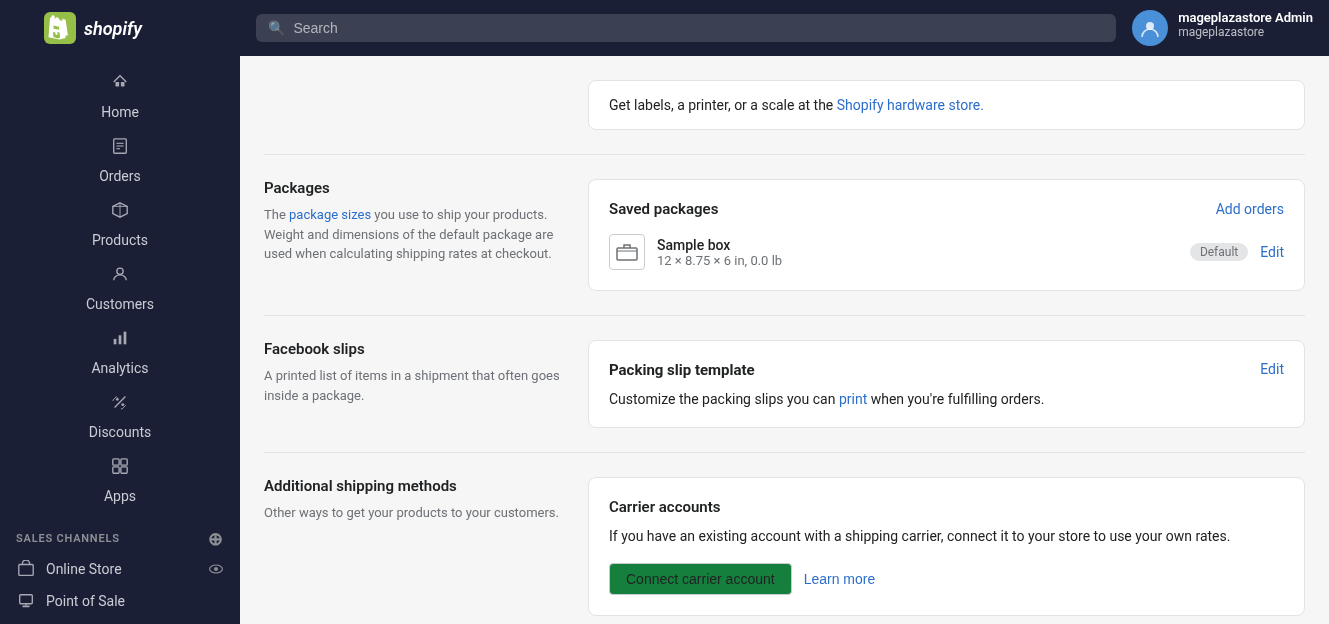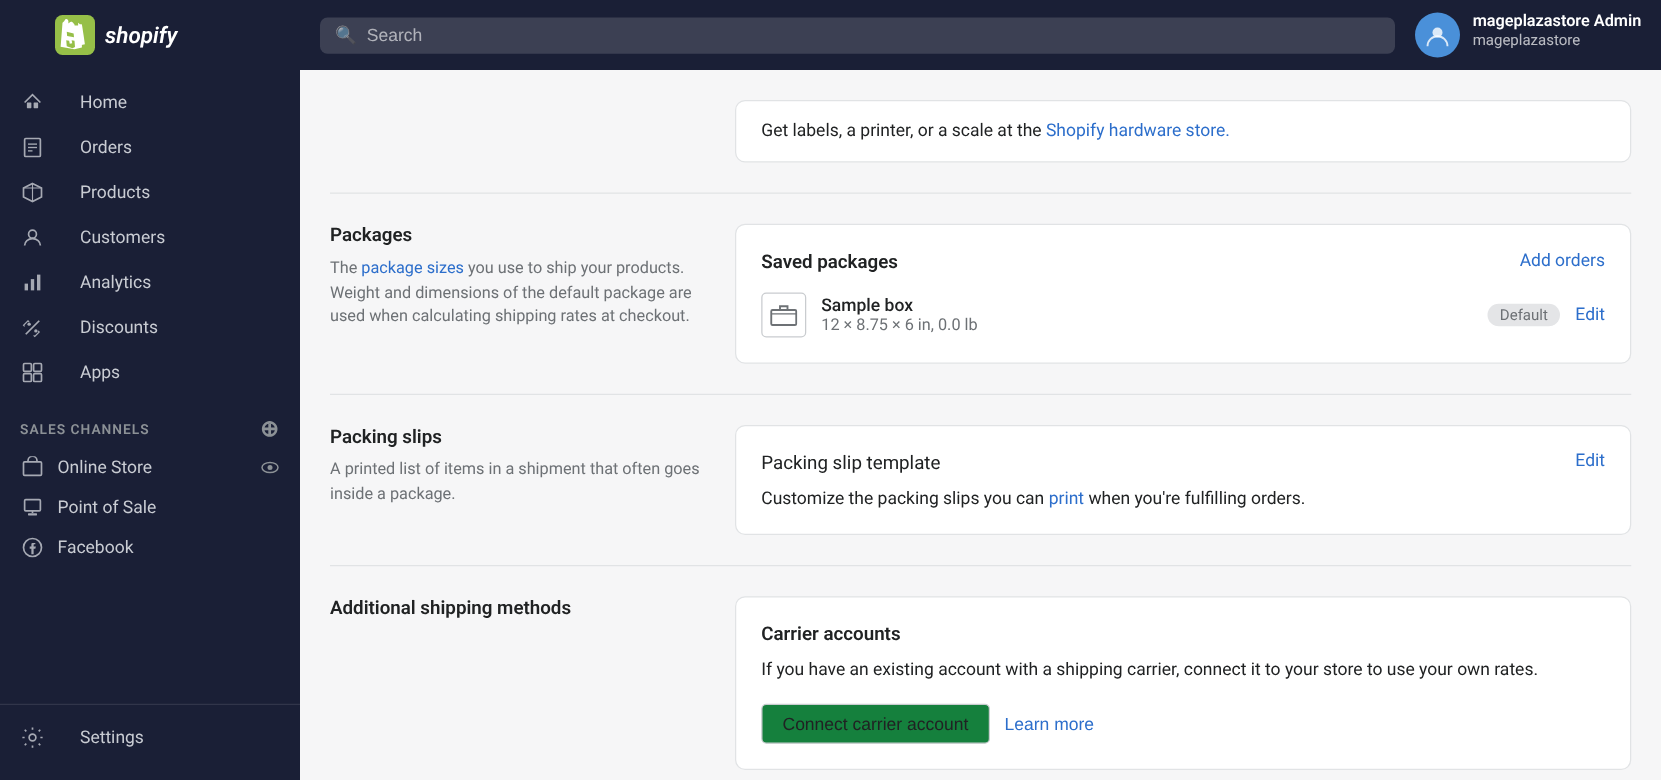--- a/index.html
+++ b/index.html
@@ -38,26 +38,27 @@
       font-weight: 600;
       font-style: italic;
     }
     .sidebar-nav {
       padding: 8px 0;
       flex: 1;
     }
     .nav-item {
       display: flex;
       align-items: center;
-      gap: 28px;
+      gap: 12px;
       padding: 8px 16px;
       color: #c9ccd3;
       font-size: 14px;
       cursor: pointer;
       text-decoration: none;
+      flex-direction: column;
     }
     .nav-icon {
       width: 20px;
       height: 20px;
       display: flex;
       align-items: center;
       justify-content: center;
       opacity: 0.8;
     }
     .section-label {
@@ -248,21 +249,21 @@
 
     
     .packing-slip-header {
       display: flex;
       justify-content: space-between;
       align-items: flex-start;
       margin-bottom: 12px;
     }
     .packing-slip-title {
       font-size: 15px;
-      font-weight: 400;
+      font-weight: 700;
       color: #202223;
     }
     .packing-slip-desc {
       font-size: 14px;
       color: #202223;
     }
     .packing-slip-desc a { color: #2c6ecb; text-decoration: none; }
 
     
     .carrier-title {
@@ -527,37 +528,38 @@
           <div class="package-dims">12 × 8.75 × 6 in, 0.0 lb</div>
         </div>
         <span class="default-badge">Default</span>
         <a href="#" class="edit-link">Edit</a>
       </div>
     </div>
   </div>
 
   <div class="section-row">
     <div class="section-left">
-      <h3>Packing slips</h3>
+      <h3>Facebook slips</h3>
       <p>A printed list of items in a shipment that often goes inside a package.</p>
     </div>
     <div class="section-right">
       <div class="packing-slip-header">
         <span class="packing-slip-title">Packing slip template</span>
         <a href="#" class="edit-link">Edit</a>
       </div>
       <p class="packing-slip-desc">
         Customize the packing slips you can <a href="#">print</a> when you're fulfilling orders.
       </p>
     </div>
   </div>
 
   <div class="section-row">
     <div class="section-left">
       <h3>Additional shipping methods</h3>
+      <p>Other ways to get your products to your customers.</p>
     </div>
     <div class="section-right">
       <div class="carrier-title">Carrier accounts</div>
       <p class="carrier-desc">
         If you have an existing account with a shipping carrier, connect it to your store to use your own rates.
       </p>
       <div class="carrier-buttons">
         <button class="btn-primary">Connect carrier account</button>
         <button class="btn-link">Learn more</button>
       </div>

